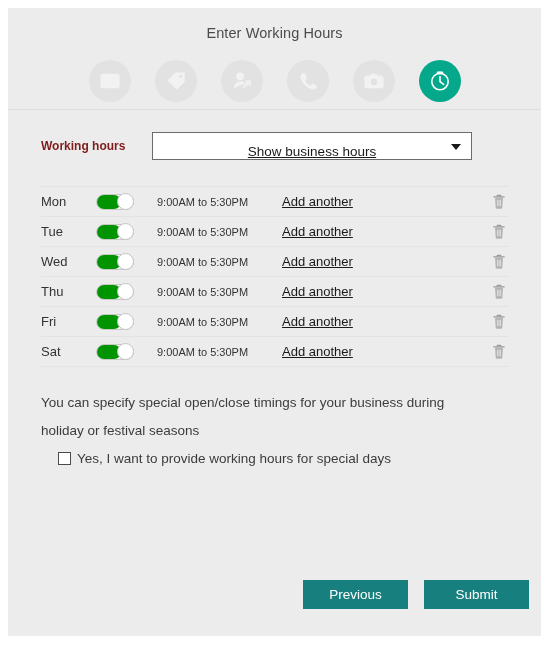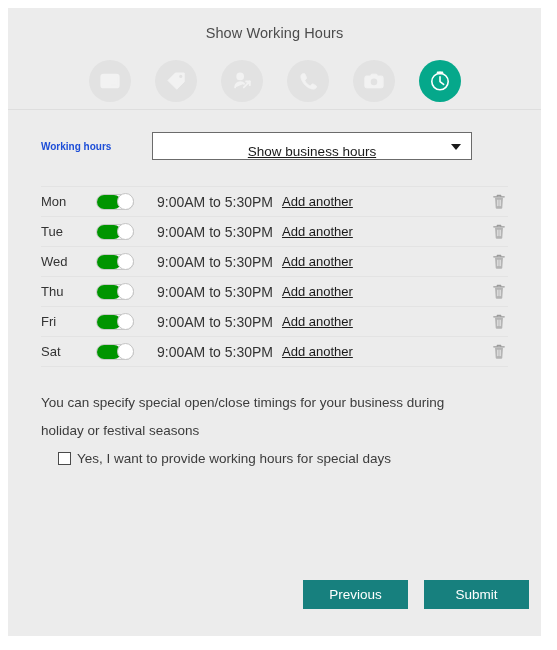--- a/index.html
+++ b/index.html
@@ -74,23 +74,23 @@
     margin: 0;
   }
 
   
   .wh-row {
     display: flex;
     align-items: center;
     padding: 22px 0 0 33px;
   }
   .wh-label {
-    font-size: 10px;
+    font-size: 12px;
     font-weight: bold;
-    color: #1d4ed8;
+    color: #7f1d1d;
     width: 111px;
     flex: 0 0 auto;
   }
   .wh-select {
     position: relative;
     width: 320px;
     height: 28px;
     background: #ffffff;
     border: 1px solid #6b6b6b;
     display: flex;
@@ -176,21 +176,21 @@
     position: absolute;
     left: -1px; top: -2px;
     width: 17px; height: 17px;
     border-radius: 50%;
     background: #e6e6e6;
     border: 1px solid #cccccc;
     box-sizing: border-box;
   }
 
   .day-hours {
-    font-size: 14px;
+    font-size: 11px;
     color: #333333;
     width: 125px;
     flex: 0 0 auto;
   }
   .day-add {
     font-size: 13px;
     color: #1a1a1a;
     text-decoration: underline;
     flex: 0 0 auto;
   }
@@ -257,21 +257,21 @@
     border: none;
     font-family: "Liberation Sans", sans-serif;
   }
 </style>
 </head>
 <body>
 
 <div class="page">
   <div class="card">
 
-    <div class="wizard-title">Show Working Hours</div>
+    <div class="wizard-title">Enter Working Hours</div>
 
     <div class="step-strip">
 
       <div class="step">
         <span class="icon">
           <svg width="22" height="22" viewBox="0 0 24 24">
             <rect class="glyph" x="2.5" y="5" width="19" height="14" rx="2.5" ry="2.5" fill="none" stroke-width="2"></rect>
             <rect class="glyph" x="5.5" y="8.5" width="5" height="1.5" stroke="none"></rect>
             <rect class="glyph" x="5.5" y="11.5" width="5" height="1.5" stroke="none"></rect>
             <rect class="glyph" x="5.5" y="14.5" width="5" height="1.5" stroke="none"></rect>

